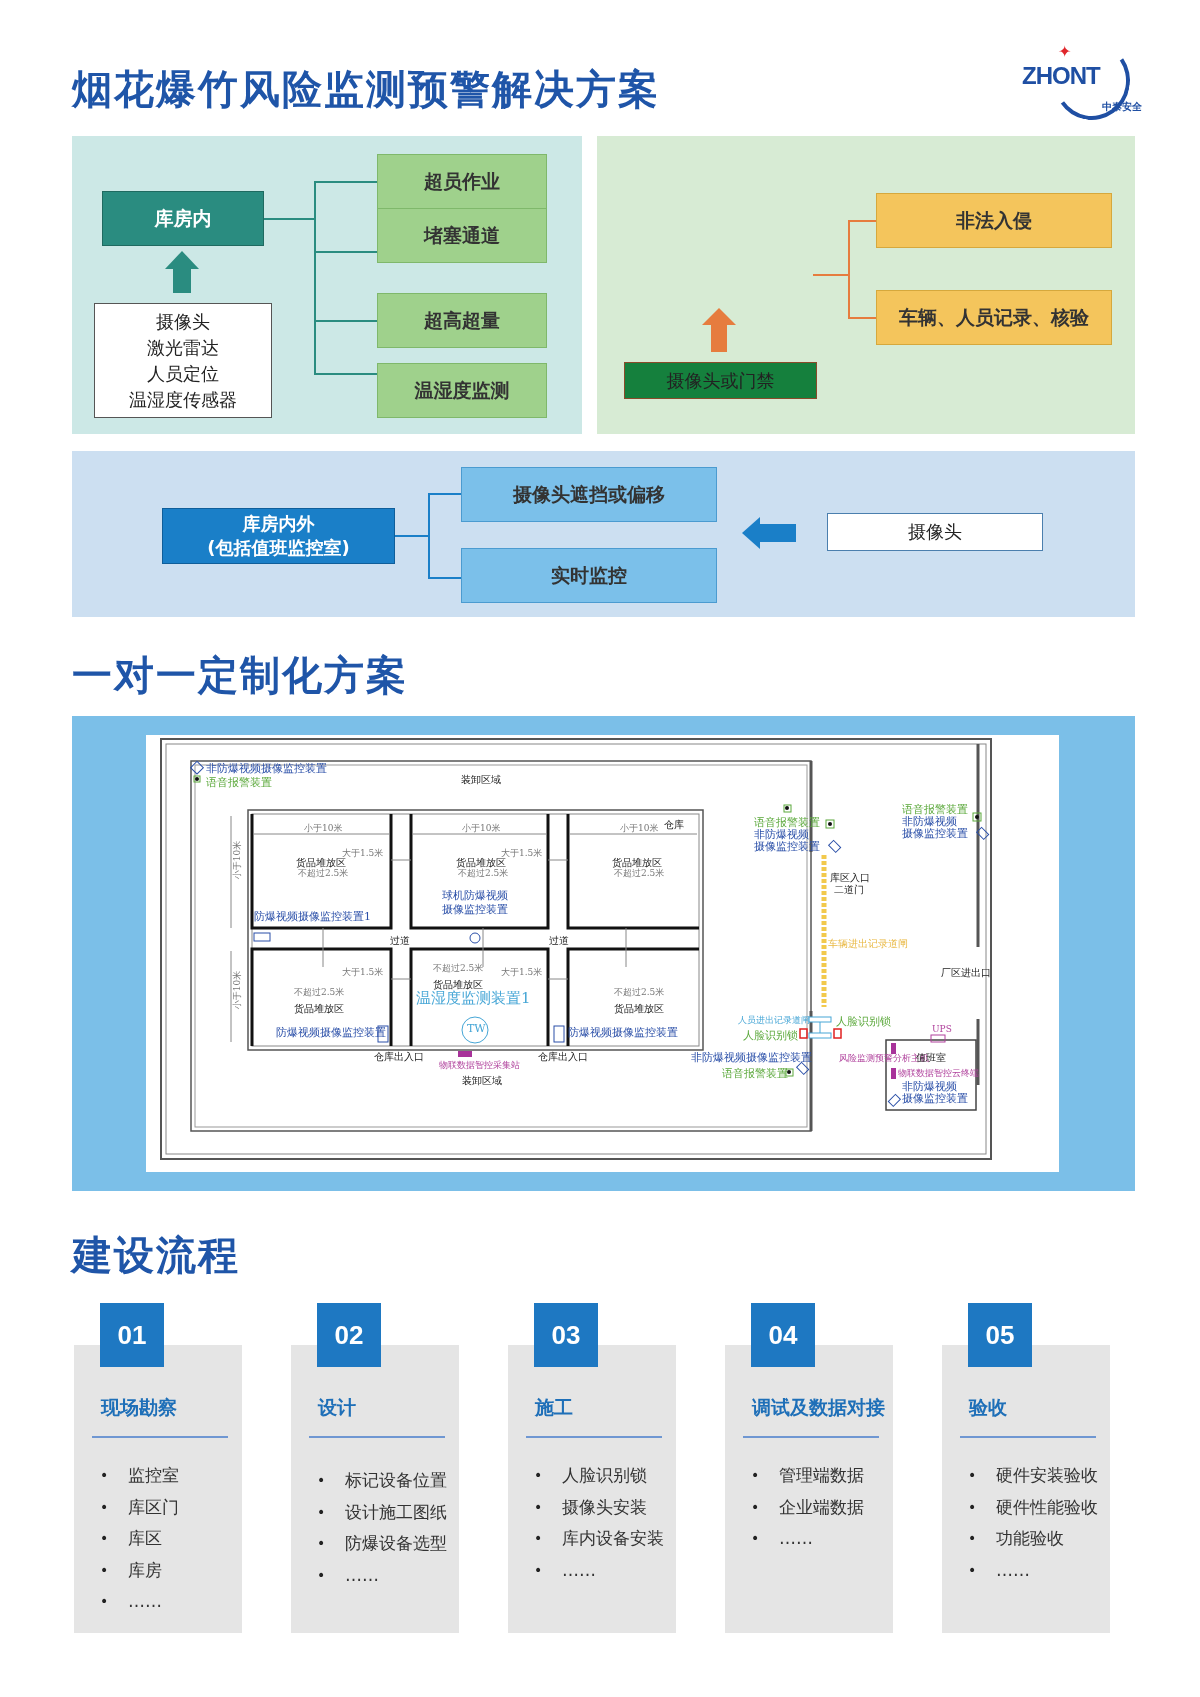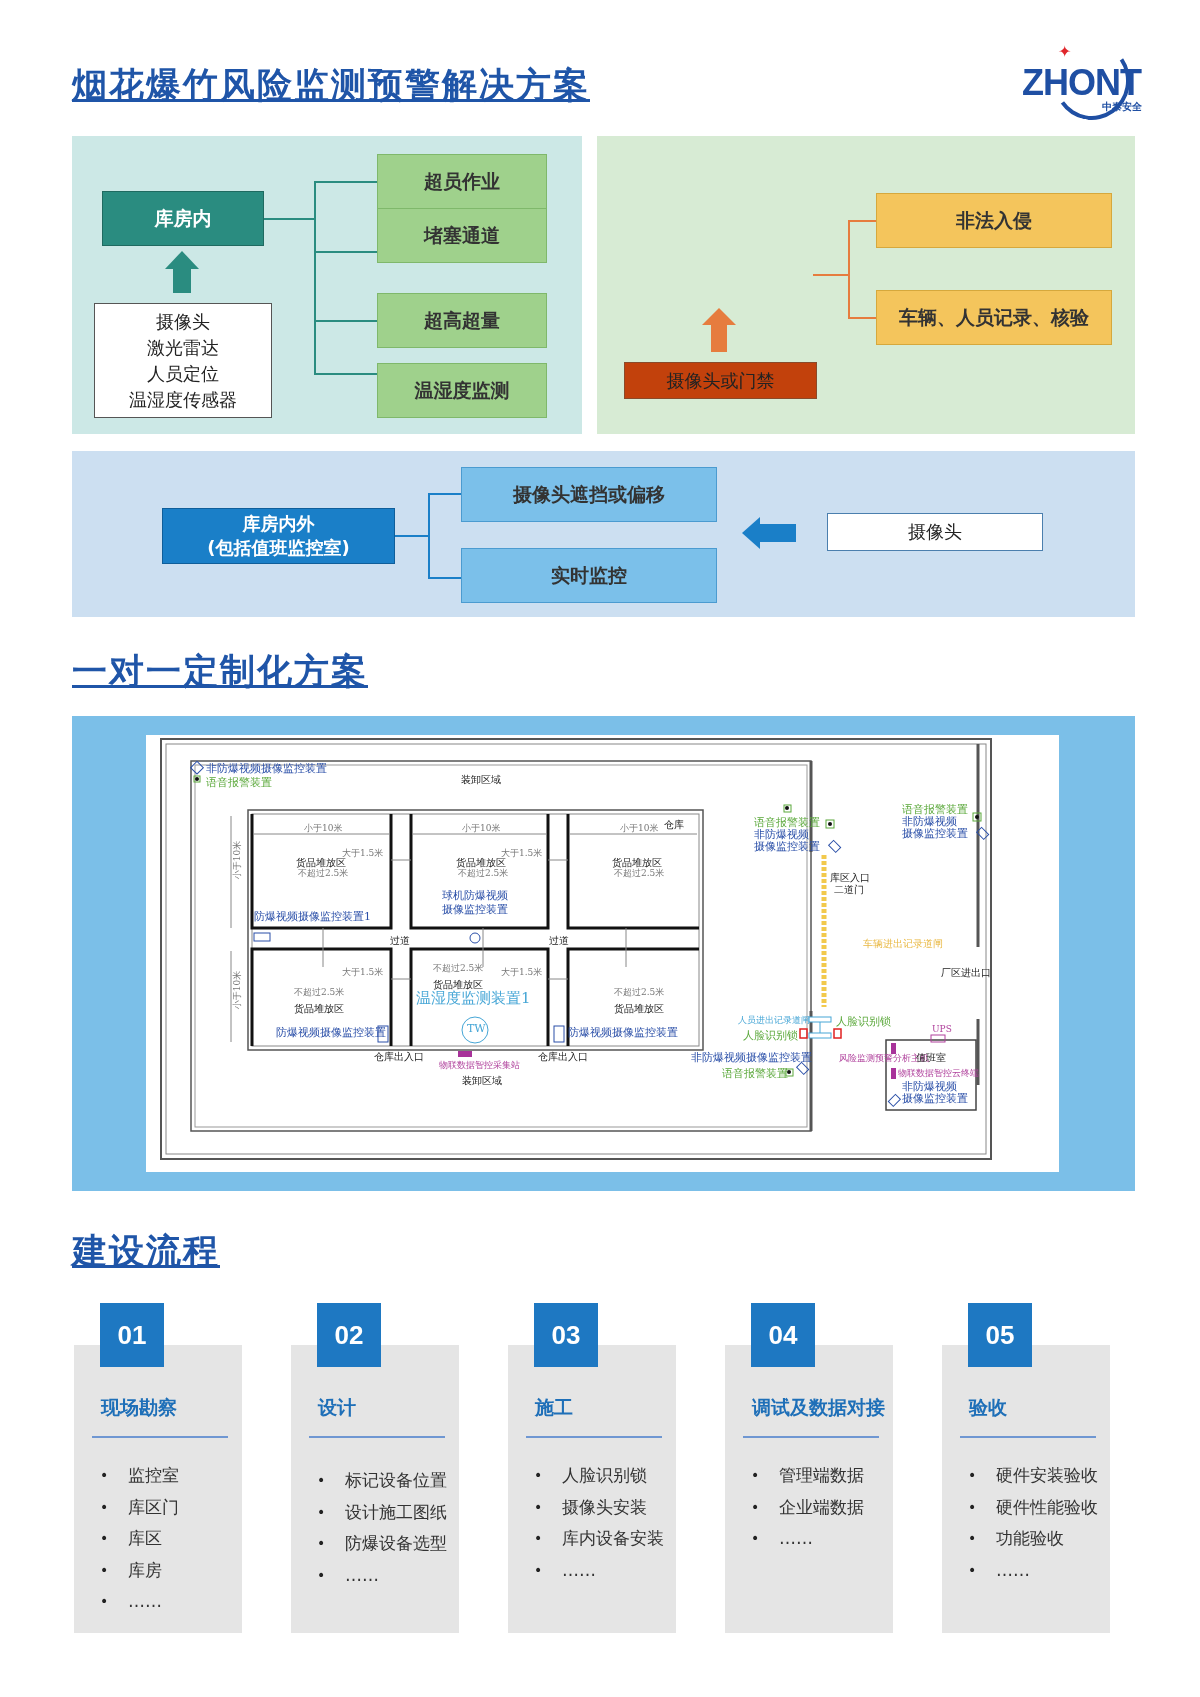--- a/index.html
+++ b/index.html
@@ -1,26 +1,26 @@
 <!DOCTYPE html>
 <html><head>
 <meta charset="utf-8">
 <style>
   * { box-sizing: border-box; margin: 0; padding: 0; }
   html, body { width: 1200px; height: 1697px; background: #ffffff; font-family: "DejaVu Sans", "Liberation Sans", sans-serif; overflow: hidden; }
   .page { position: relative; width: 1200px; height: 1697px; background: #fff; }
 
-  .section-title { position: absolute; left: 72px; color: #1f55a8; font-weight: bold; font-size: 35px; letter-spacing: 2px; text-decoration: underline; }
+  .section-title { position: absolute; left: 72px; color: #1f55a8; font-weight: bold; font-size: 40px; letter-spacing: 2px; }
   #title-main { top: 62px; }
   #title-custom { top: 648px; }
   #title-process { top: 1228px; }
 
   
   .logo { position: absolute; left: 1016px; top: 40px; width: 150px; height: 80px; }
-  .logo-text { position: absolute; left: 6px; top: 22px; font-family: "Liberation Sans", sans-serif; font-weight: bold; font-size: 36px; color: #1f4fa3; letter-spacing: -1px; }
+  .logo-text { position: absolute; left: 6px; top: 22px; font-family: "Liberation Sans", sans-serif; font-weight: bold; font-size: 24px; color: #1f4fa3; letter-spacing: -1px; }
   .logo-sub { position: absolute; left: 86px; top: 60px; font-size: 10px; color: #1f4fa3; font-weight: bold; }
   .logo-arc { position: absolute; left: 38px; top: 2px; width: 76px; height: 78px; border: 4px solid #1f4fa3; border-radius: 50%; border-left-color: transparent; border-top-color: transparent; transform: rotate(10deg); }
   .logo-star { position: absolute; left: 42px; top: 2px; color: #e0262b; font-size: 16px; }
 
   
   .panel { position: absolute; }
   #panel-inner { left: 72px; top: 136px; width: 510px; height: 298px; background: #cce8e6; }
   #panel-gate { left: 597px; top: 136px; width: 538px; height: 298px; background: #d7ebd4; }
   #panel-outer { left: 72px; top: 451px; width: 1063px; height: 166px; background: #ccdff1; }
 
@@ -30,37 +30,37 @@
   
   #box-inner { left: 30px; top: 55px; width: 162px; height: 55px; background: #2a8c80; color: #fff; border: 1px solid #1f6a60; }
   .green-item { left: 305px; width: 170px; height: 55px; background: #9fd18c; color: #333; border: 1px solid #7fb86b; }
   #sensor-list { left: 22px; top: 167px; width: 178px; height: 115px; background: #fff; border: 1px solid #555; font-weight: normal; font-size: 18px; flex-direction: column; line-height: 26px; color: #222; }
   .arrow-up { position: absolute; width: 0; height: 0; border-left: 17px solid transparent; border-right: 17px solid transparent; }
   .arrow-stem { position: absolute; }
 
   
   #box-gate { left: 22px; top: 111px; width: 194px; height: 55px; background: #e67c3e; color: #fff; border: 1px solid #c9622a; }
   .yellow-item { left: 279px; width: 236px; height: 55px; background: #f4c55c; color: #333; border: 1px solid #d6a83c; }
-  #gate-source { left: 27px; top: 226px; width: 193px; height: 37px; background: #c2410c; border: 1px solid #8a4a2a; font-weight: normal; font-size: 18px; color: #222; }
+  #gate-source { left: 27px; top: 226px; width: 193px; height: 37px; background: #15803d; border: 1px solid #8a4a2a; font-weight: normal; font-size: 18px; color: #222; }
 
   
   #box-outer { left: 90px; top: 57px; width: 233px; height: 56px; background: #1a7fc8; color: #fff; border: 1px solid #0f5e9a; flex-direction: column; line-height: 24px; font-size: 18px; }
   .blue-item { left: 389px; width: 256px; height: 55px; background: #7bc0ea; color: #333; border: 1px solid #4b9bd0; }
   #outer-source { left: 755px; top: 62px; width: 216px; height: 38px; background: #fff; border: 1px solid #4b7fae; font-weight: normal; font-size: 18px; color: #222; }
 
   
   #plan-frame { position: absolute; left: 72px; top: 716px; width: 1063px; height: 475px; background: #7bbfe8; }
   #plan { position: absolute; left: 74px; top: 19px; width: 913px; height: 437px; background: #fff; }
   #plan svg { position: absolute; left: 0; top: 0; }
   .pl { position: absolute; white-space: nowrap; font-family: "DejaVu Serif", "Liberation Serif", serif; line-height: 1.1; }
   .pl-blue { color: #2a4fa8; font-size: 11px; }
   .pl-green { color: #5aa83a; font-size: 11px; }
   .pl-black { color: #222; font-size: 10px; }
   .pl-gray { color: #777; font-size: 9px; }
-  .pl-yellow { color: #e9b842; font-size: 10px; margin-left: 35px; }
+  .pl-yellow { color: #e9b842; font-size: 10px; }
   .pl-cyan { color: #46a6d6; }
   .pl-magenta { color: #b0419c; font-size: 9px; }
 
   
   .step-card { position: absolute; top: 1345px; width: 168px; height: 288px; background: #e5e5e5; }
   .step-num { position: absolute; top: 1303px; width: 64px; height: 64px; background: #1e78c2; color: #fff; font-family: "Liberation Sans", sans-serif; font-weight: bold; font-size: 26px; display: flex; align-items: center; justify-content: center; }
   .step-title { position: absolute; left: 27px; top: 50px; font-weight: bold; font-size: 19px; color: #1e6fb8; white-space: nowrap; }
   .step-rule { position: absolute; left: 18px; right: 14px; top: 91px; height: 2px; background: #6f97d2; }
   .step-list { position: absolute; left: 26px; top: 115px; list-style: none; }
   .step-list li { position: relative; font-size: 17px; color: #333; height: 31.5px; line-height: 31.5px; padding-left: 28px; }

